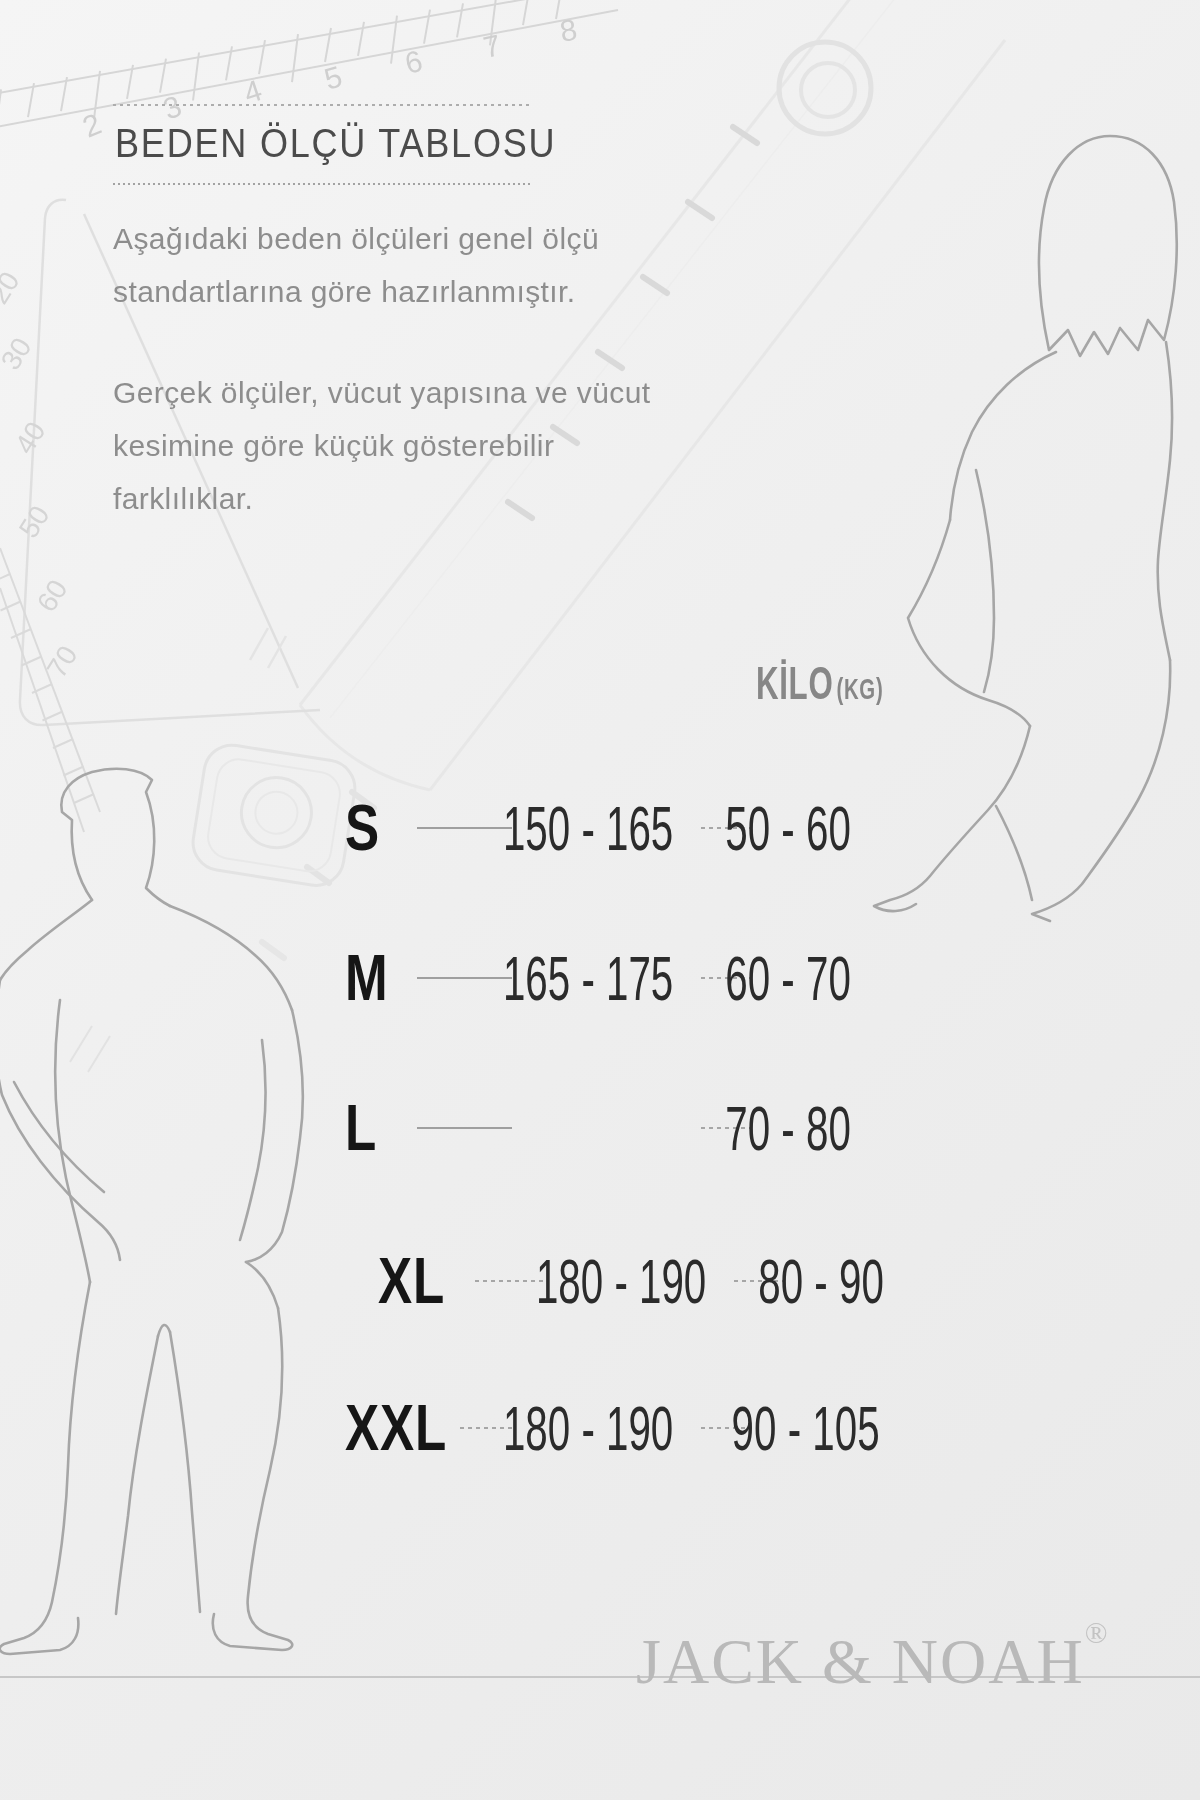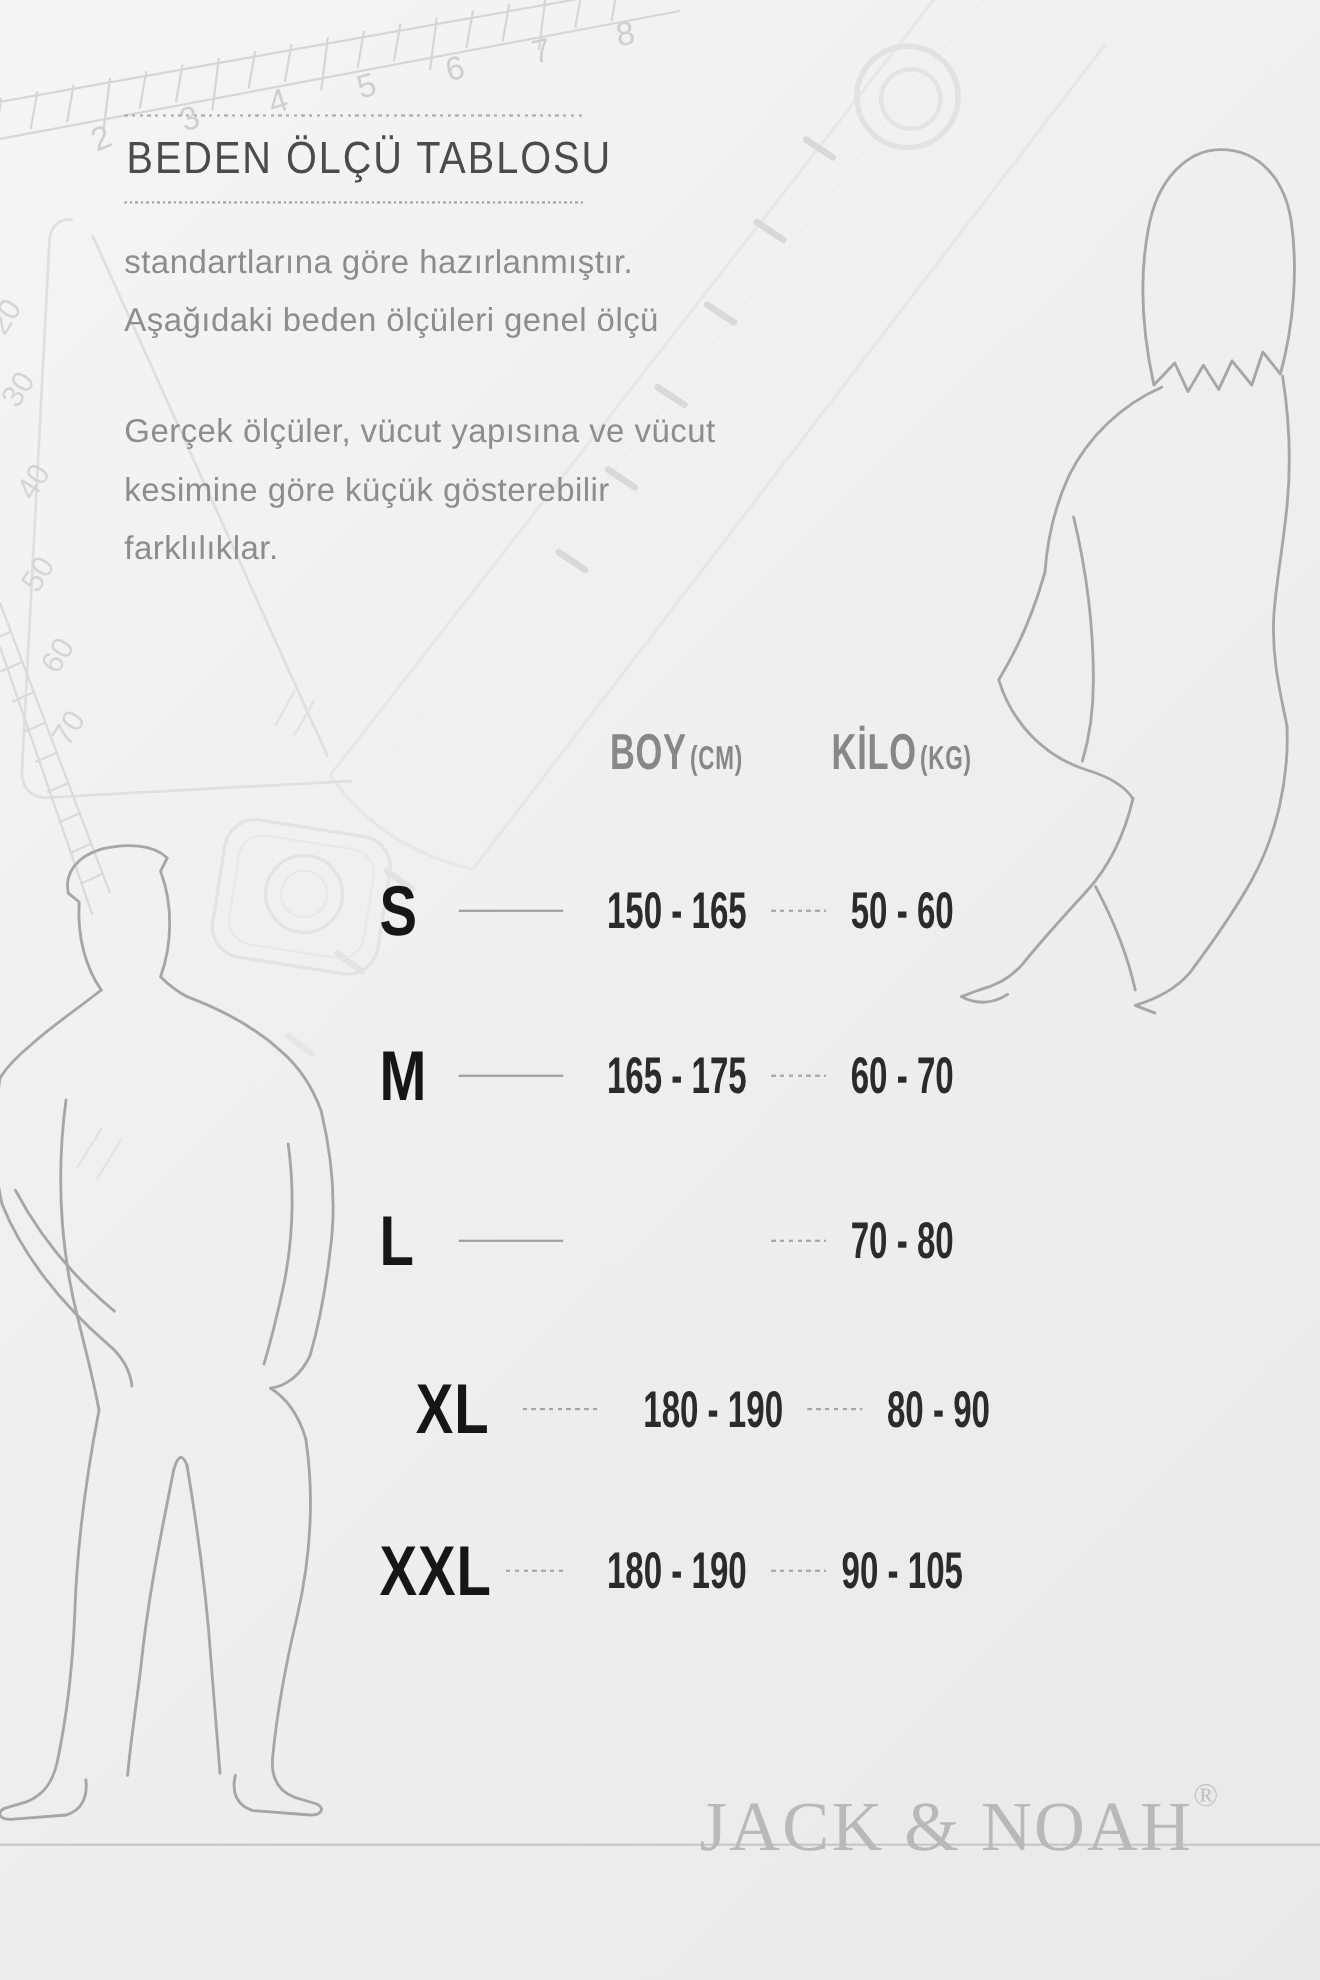--- a/index.html
+++ b/index.html
@@ -26,21 +26,21 @@
   .hdr-inner{display:inline-block;transform:scaleX(.68);}
   .hdr-main{font-size:46px;font-weight:700;letter-spacing:1px;}
   .hdr-unit{font-size:30px;font-weight:700;letter-spacing:1px;}
   #hdr-boy{left:455px;top:648px;width:320px;}
   #hdr-kilo{left:690px;top:648px;width:260px;}
 
   
   .row{position:absolute;left:0;width:1200px;height:90px;line-height:90px;}
   .sz{position:absolute;left:345px;font-size:64px;font-weight:700;color:#161616;
       transform:scaleX(.8);transform-origin:left center;letter-spacing:1px;}
-  .val{position:absolute;text-align:center;white-space:nowrap;font-size:47px;font-weight:700;color:#2b2b2b;}
+  .val{position:absolute;white-space:nowrap;font-size:63px;font-weight:400;color:#2b2b2b;}
   .cond{display:inline-block;transform:scaleX(.64);letter-spacing:0;}
   .val-boy{left:455px;width:320px;}
   .val-kilo{left:690px;width:260px;}
   .ln{position:absolute;top:44px;}
   .ln-solid{height:2px;background:#9f9f9f;}
   .ln-dash{height:2px;background-image:repeating-linear-gradient(90deg,#a6a6a6 0 4px,transparent 4px 8px);}
   #row0{top:783px;} #row1{top:933px;} #row2{top:1083px;} #row3{top:1236px;margin-left:33px;} #row4{top:1383px;}
   .ln1a{left:417px;width:95px;} .ln1b{left:442px;width:68px;} .ln1c{left:460px;width:52px;}
   .ln2{left:701px;width:50px;}
 
@@ -154,33 +154,30 @@
     </g>
   </svg>
 
   <div class="title-wrap">
     <div class="rule-dot"></div>
     <div class="page-title">BEDEN ÖLÇÜ TABLOSU</div>
     <div class="rule-dot2"></div>
   </div>
 
   <div class="para" id="para-intro">
+    <div>Aşağıdaki beden ölçüleri genel ölçü</div>
     <div>standartlarına göre hazırlanmıştır.</div>
-    <div>Aşağıdaki beden ölçüleri genel ölçü</div>
   </div>
 
   <div class="para" id="para-note">
     <div>Gerçek ölçüler, vücut yapısına ve vücut</div>
     <div>kesimine göre küçük gösterebilir</div>
     <div>farklılıklar.</div>
   </div>
 
-  <div class="hdr" id="hdr-boy">
-    <span class="hdr-inner"><span class="hdr-main">BOY</span>&nbsp;<span class="hdr-unit">(CM)</span></span>
-  </div>
   <div class="hdr" id="hdr-kilo">
     <span class="hdr-inner"><span class="hdr-main">KİLO</span>&nbsp;<span class="hdr-unit">(KG)</span></span>
   </div>
 
   <div class="row" id="row0">
     <span class="sz">S</span>
     <div class="ln ln-solid ln1a"></div>
     <div class="val val-boy"><span class="cond">150 - 165</span></div>
     <div class="ln ln-dash ln2"></div>
     <div class="val val-kilo"><span class="cond">50 - 60</span></div>

